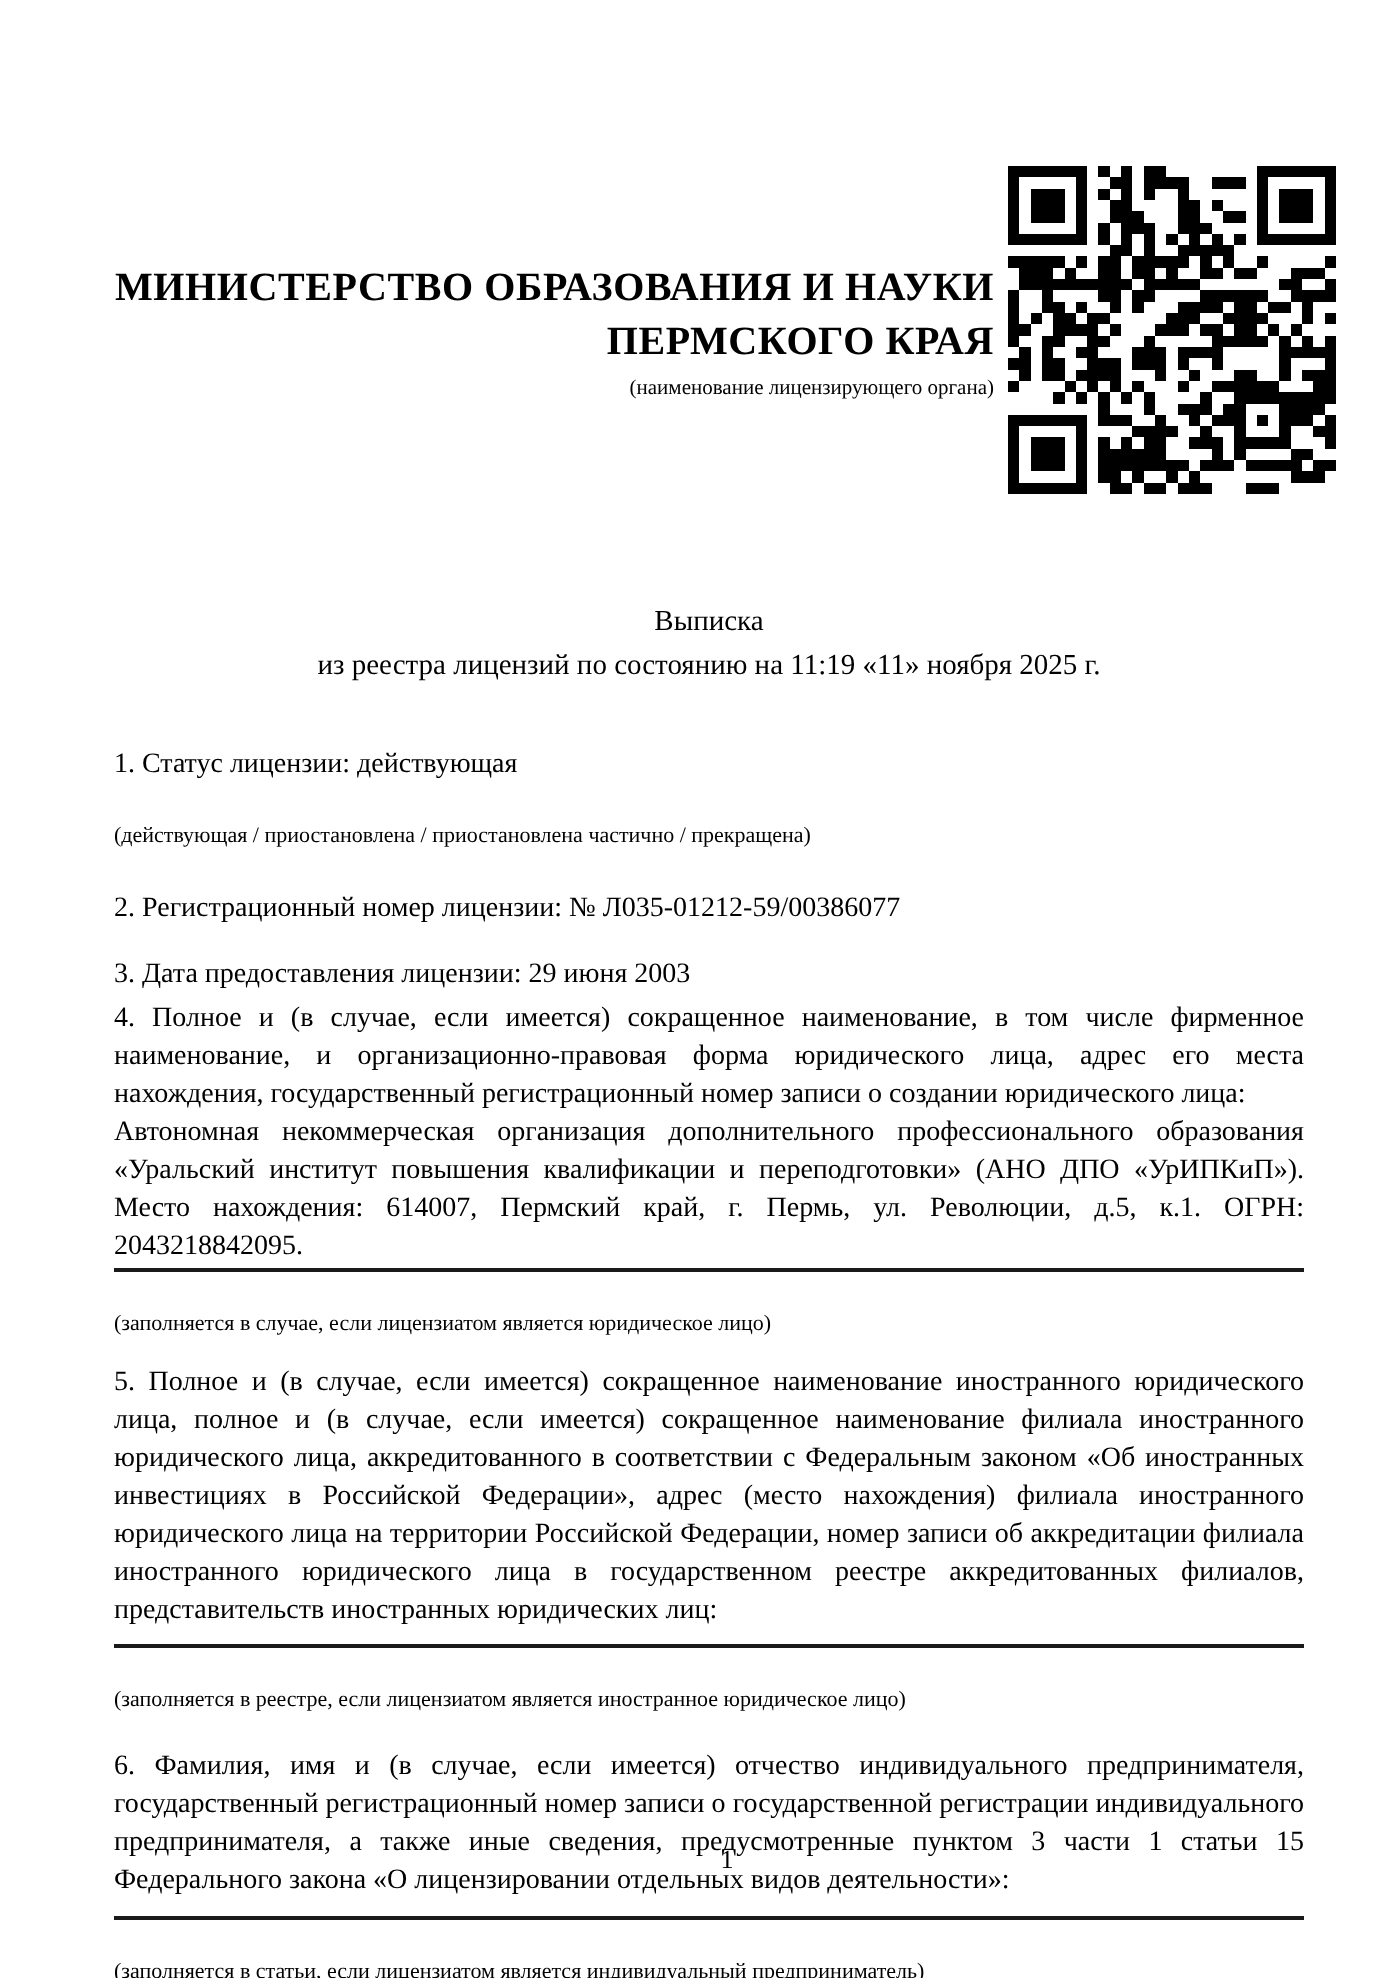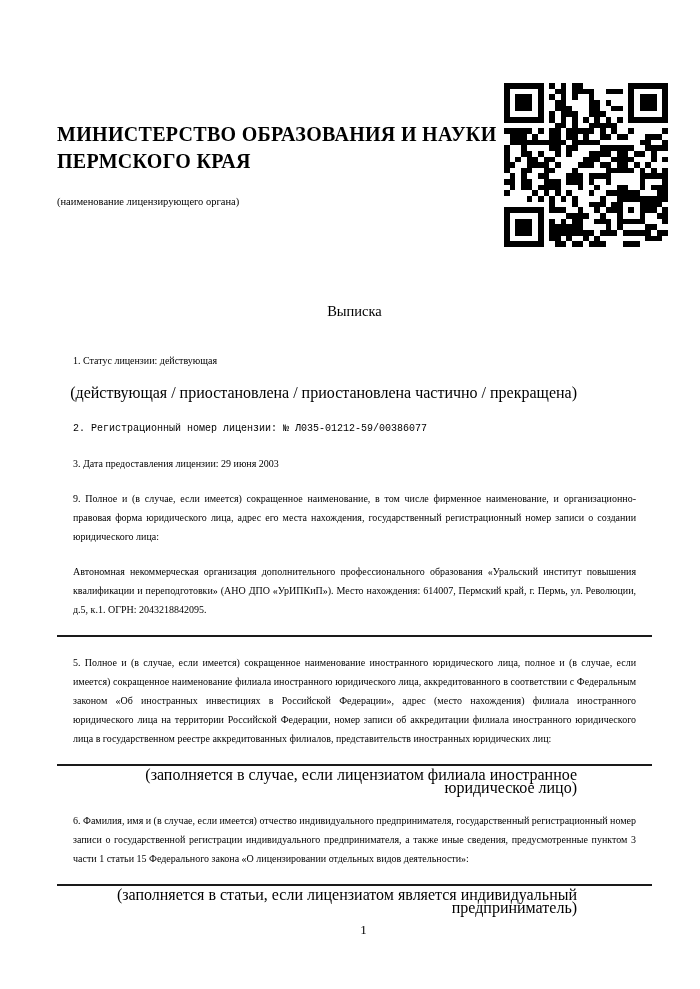--- a/index.html
+++ b/index.html
@@ -17,32 +17,32 @@
     overflow: hidden;
   }
   
   .header-area {
     position: relative;
     height: 300px;
   }
   .org-block {
     position: absolute;
     left: 57px;
-    top: 121px;
+    top: 131px;
     width: 440px;
-    text-align: left;
+    text-align: right;
   }
   .org-name {
     font-size: 20px;
     font-weight: bold;
     line-height: 27px;
     letter-spacing: 0.3px;
   }
   .org-caption {
-    margin-top: 20px;
+    margin-top: 3px;
     font-size: 10.5px;
     line-height: 13px;
     font-family: Liberation Serif, serif;
   }
   .qr-box {
     position: absolute;
     left: 504px;
     top: 83px;
     width: 164px;
     height: 164px;
@@ -51,37 +51,37 @@
   
   .content {
     padding: 0 48px 0 57px; 
   }
   .doc-title {
     text-align: center;
     font-size: 14.5px;
     line-height: 22px;
   }
   .body-text {
-    margin: 16px;
-    font-size: 10px;
+    margin: 0;
+    font-size: 14px;
     line-height: 19px;
     text-align: justify;
   }
   .sec-1 { margin-top: 29px; }
-  .sec-2 { margin-top: 20px; font-family: Liberation Mono, monospace; }
+  .sec-2 { margin-top: 20px; }
   .sec-3 { margin-top: 14px; }
   .sec-4 { margin-top: 3px;  }
   .sec-5 { margin-top: 13px; }
   .sec-6 { margin-top: 17px; }
   .sec-7 { margin-top: 21px; }
   .note {
-    margin-top: 2px;
+    margin-top: 20px;
     padding-right: 75px;
-    text-align: right;
-    font-size: 16px;
+    text-align: left;
+    font-size: 11px;
     line-height: 13px;
   }
   .rule {
     border: none;
     border-top: 2px solid #1a1a1a;
     margin: 0;
     height: 0;
   }
   .rule.attached { margin-top: 1px; }
   .rule.gap-5   { margin-top: 7px; }
@@ -109,45 +109,47 @@
       <svg id="qr-svg" viewBox="0 0 29 29" width="164" height="164" shape-rendering="crispEdges" aria-hidden="true">
           <path d="M0 0h1v1h-1zM1 0h1v1h-1zM2 0h1v1h-1zM3 0h1v1h-1zM4 0h1v1h-1zM5 0h1v1h-1zM6 0h1v1h-1zM8 0h1v1h-1zM10 0h1v1h-1zM12 0h1v1h-1zM13 0h1v1h-1zM22 0h1v1h-1zM23 0h1v1h-1zM24 0h1v1h-1zM25 0h1v1h-1zM26 0h1v1h-1zM27 0h1v1h-1zM28 0h1v1h-1zM0 1h1v1h-1zM6 1h1v1h-1zM9 1h1v1h-1zM10 1h1v1h-1zM12 1h1v1h-1zM13 1h1v1h-1zM14 1h1v1h-1zM15 1h1v1h-1zM18 1h1v1h-1zM19 1h1v1h-1zM20 1h1v1h-1zM22 1h1v1h-1zM28 1h1v1h-1zM0 2h1v1h-1zM2 2h1v1h-1zM3 2h1v1h-1zM4 2h1v1h-1zM6 2h1v1h-1zM8 2h1v1h-1zM10 2h1v1h-1zM12 2h1v1h-1zM15 2h1v1h-1zM22 2h1v1h-1zM24 2h1v1h-1zM25 2h1v1h-1zM26 2h1v1h-1zM28 2h1v1h-1zM0 3h1v1h-1zM2 3h1v1h-1zM3 3h1v1h-1zM4 3h1v1h-1zM6 3h1v1h-1zM9 3h1v1h-1zM10 3h1v1h-1zM15 3h1v1h-1zM16 3h1v1h-1zM18 3h1v1h-1zM22 3h1v1h-1zM24 3h1v1h-1zM25 3h1v1h-1zM26 3h1v1h-1zM28 3h1v1h-1zM0 4h1v1h-1zM2 4h1v1h-1zM3 4h1v1h-1zM4 4h1v1h-1zM6 4h1v1h-1zM9 4h1v1h-1zM10 4h1v1h-1zM11 4h1v1h-1zM15 4h1v1h-1zM16 4h1v1h-1zM19 4h1v1h-1zM20 4h1v1h-1zM22 4h1v1h-1zM24 4h1v1h-1zM25 4h1v1h-1zM26 4h1v1h-1zM28 4h1v1h-1zM0 5h1v1h-1zM6 5h1v1h-1zM8 5h1v1h-1zM10 5h1v1h-1zM11 5h1v1h-1zM12 5h1v1h-1zM15 5h1v1h-1zM16 5h1v1h-1zM17 5h1v1h-1zM22 5h1v1h-1zM28 5h1v1h-1zM0 6h1v1h-1zM1 6h1v1h-1zM2 6h1v1h-1zM3 6h1v1h-1zM4 6h1v1h-1zM5 6h1v1h-1zM6 6h1v1h-1zM8 6h1v1h-1zM10 6h1v1h-1zM12 6h1v1h-1zM14 6h1v1h-1zM16 6h1v1h-1zM18 6h1v1h-1zM20 6h1v1h-1zM22 6h1v1h-1zM23 6h1v1h-1zM24 6h1v1h-1zM25 6h1v1h-1zM26 6h1v1h-1zM27 6h1v1h-1zM28 6h1v1h-1zM9 7h1v1h-1zM10 7h1v1h-1zM12 7h1v1h-1zM15 7h1v1h-1zM16 7h1v1h-1zM17 7h1v1h-1zM18 7h1v1h-1zM19 7h1v1h-1zM0 8h1v1h-1zM1 8h1v1h-1zM2 8h1v1h-1zM3 8h1v1h-1zM4 8h1v1h-1zM6 8h1v1h-1zM8 8h1v1h-1zM9 8h1v1h-1zM11 8h1v1h-1zM12 8h1v1h-1zM13 8h1v1h-1zM14 8h1v1h-1zM15 8h1v1h-1zM17 8h1v1h-1zM19 8h1v1h-1zM22 8h1v1h-1zM28 8h1v1h-1zM1 9h1v1h-1zM2 9h1v1h-1zM3 9h1v1h-1zM5 9h1v1h-1zM8 9h1v1h-1zM9 9h1v1h-1zM11 9h1v1h-1zM12 9h1v1h-1zM14 9h1v1h-1zM17 9h1v1h-1zM18 9h1v1h-1zM20 9h1v1h-1zM21 9h1v1h-1zM25 9h1v1h-1zM26 9h1v1h-1zM27 9h1v1h-1zM1 10h1v1h-1zM2 10h1v1h-1zM3 10h1v1h-1zM4 10h1v1h-1zM5 10h1v1h-1zM6 10h1v1h-1zM7 10h1v1h-1zM8 10h1v1h-1zM9 10h1v1h-1zM10 10h1v1h-1zM12 10h1v1h-1zM13 10h1v1h-1zM14 10h1v1h-1zM15 10h1v1h-1zM16 10h1v1h-1zM24 10h1v1h-1zM25 10h1v1h-1zM28 10h1v1h-1zM0 11h1v1h-1zM3 11h1v1h-1zM8 11h1v1h-1zM9 11h1v1h-1zM11 11h1v1h-1zM12 11h1v1h-1zM17 11h1v1h-1zM18 11h1v1h-1zM19 11h1v1h-1zM20 11h1v1h-1zM21 11h1v1h-1zM22 11h1v1h-1zM25 11h1v1h-1zM26 11h1v1h-1zM27 11h1v1h-1zM28 11h1v1h-1zM0 12h1v1h-1zM3 12h1v1h-1zM4 12h1v1h-1zM6 12h1v1h-1zM9 12h1v1h-1zM11 12h1v1h-1zM15 12h1v1h-1zM16 12h1v1h-1zM17 12h1v1h-1zM18 12h1v1h-1zM20 12h1v1h-1zM21 12h1v1h-1zM23 12h1v1h-1zM24 12h1v1h-1zM26 12h1v1h-1zM0 13h1v1h-1zM2 13h1v1h-1zM4 13h1v1h-1zM5 13h1v1h-1zM7 13h1v1h-1zM8 13h1v1h-1zM14 13h1v1h-1zM15 13h1v1h-1zM16 13h1v1h-1zM19 13h1v1h-1zM20 13h1v1h-1zM21 13h1v1h-1zM22 13h1v1h-1zM26 13h1v1h-1zM28 13h1v1h-1zM0 14h1v1h-1zM1 14h1v1h-1zM4 14h1v1h-1zM5 14h1v1h-1zM6 14h1v1h-1zM7 14h1v1h-1zM9 14h1v1h-1zM13 14h1v1h-1zM14 14h1v1h-1zM15 14h1v1h-1zM17 14h1v1h-1zM18 14h1v1h-1zM20 14h1v1h-1zM21 14h1v1h-1zM23 14h1v1h-1zM25 14h1v1h-1zM0 15h1v1h-1zM3 15h1v1h-1zM4 15h1v1h-1zM7 15h1v1h-1zM8 15h1v1h-1zM12 15h1v1h-1zM18 15h1v1h-1zM19 15h1v1h-1zM20 15h1v1h-1zM21 15h1v1h-1zM22 15h1v1h-1zM24 15h1v1h-1zM26 15h1v1h-1zM28 15h1v1h-1zM1 16h1v1h-1zM3 16h1v1h-1zM6 16h1v1h-1zM7 16h1v1h-1zM11 16h1v1h-1zM12 16h1v1h-1zM13 16h1v1h-1zM15 16h1v1h-1zM16 16h1v1h-1zM17 16h1v1h-1zM18 16h1v1h-1zM24 16h1v1h-1zM25 16h1v1h-1zM26 16h1v1h-1zM27 16h1v1h-1zM28 16h1v1h-1zM0 17h1v1h-1zM1 17h1v1h-1zM3 17h1v1h-1zM4 17h1v1h-1zM7 17h1v1h-1zM8 17h1v1h-1zM9 17h1v1h-1zM11 17h1v1h-1zM12 17h1v1h-1zM13 17h1v1h-1zM15 17h1v1h-1zM18 17h1v1h-1zM24 17h1v1h-1zM28 17h1v1h-1zM1 18h1v1h-1zM3 18h1v1h-1zM4 18h1v1h-1zM6 18h1v1h-1zM7 18h1v1h-1zM8 18h1v1h-1zM9 18h1v1h-1zM13 18h1v1h-1zM16 18h1v1h-1zM20 18h1v1h-1zM21 18h1v1h-1zM24 18h1v1h-1zM26 18h1v1h-1zM27 18h1v1h-1zM28 18h1v1h-1zM0 19h1v1h-1zM5 19h1v1h-1zM7 19h1v1h-1zM9 19h1v1h-1zM11 19h1v1h-1zM15 19h1v1h-1zM18 19h1v1h-1zM19 19h1v1h-1zM20 19h1v1h-1zM21 19h1v1h-1zM22 19h1v1h-1zM23 19h1v1h-1zM27 19h1v1h-1zM28 19h1v1h-1zM4 20h1v1h-1zM6 20h1v1h-1zM8 20h1v1h-1zM10 20h1v1h-1zM12 20h1v1h-1zM17 20h1v1h-1zM20 20h1v1h-1zM21 20h1v1h-1zM22 20h1v1h-1zM23 20h1v1h-1zM24 20h1v1h-1zM25 20h1v1h-1zM26 20h1v1h-1zM27 20h1v1h-1zM28 20h1v1h-1zM8 21h1v1h-1zM12 21h1v1h-1zM15 21h1v1h-1zM16 21h1v1h-1zM17 21h1v1h-1zM19 21h1v1h-1zM20 21h1v1h-1zM24 21h1v1h-1zM25 21h1v1h-1zM26 21h1v1h-1zM27 21h1v1h-1zM0 22h1v1h-1zM1 22h1v1h-1zM2 22h1v1h-1zM3 22h1v1h-1zM4 22h1v1h-1zM5 22h1v1h-1zM6 22h1v1h-1zM8 22h1v1h-1zM9 22h1v1h-1zM10 22h1v1h-1zM13 22h1v1h-1zM16 22h1v1h-1zM18 22h1v1h-1zM19 22h1v1h-1zM20 22h1v1h-1zM22 22h1v1h-1zM24 22h1v1h-1zM25 22h1v1h-1zM26 22h1v1h-1zM28 22h1v1h-1zM0 23h1v1h-1zM6 23h1v1h-1zM11 23h1v1h-1zM12 23h1v1h-1zM13 23h1v1h-1zM14 23h1v1h-1zM17 23h1v1h-1zM20 23h1v1h-1zM24 23h1v1h-1zM27 23h1v1h-1zM28 23h1v1h-1zM0 24h1v1h-1zM2 24h1v1h-1zM3 24h1v1h-1zM4 24h1v1h-1zM6 24h1v1h-1zM8 24h1v1h-1zM10 24h1v1h-1zM12 24h1v1h-1zM13 24h1v1h-1zM16 24h1v1h-1zM17 24h1v1h-1zM18 24h1v1h-1zM20 24h1v1h-1zM21 24h1v1h-1zM22 24h1v1h-1zM23 24h1v1h-1zM24 24h1v1h-1zM28 24h1v1h-1zM0 25h1v1h-1zM2 25h1v1h-1zM3 25h1v1h-1zM4 25h1v1h-1zM6 25h1v1h-1zM8 25h1v1h-1zM9 25h1v1h-1zM10 25h1v1h-1zM11 25h1v1h-1zM12 25h1v1h-1zM13 25h1v1h-1zM18 25h1v1h-1zM20 25h1v1h-1zM25 25h1v1h-1zM26 25h1v1h-1zM0 26h1v1h-1zM2 26h1v1h-1zM3 26h1v1h-1zM4 26h1v1h-1zM6 26h1v1h-1zM8 26h1v1h-1zM9 26h1v1h-1zM10 26h1v1h-1zM11 26h1v1h-1zM12 26h1v1h-1zM13 26h1v1h-1zM14 26h1v1h-1zM15 26h1v1h-1zM17 26h1v1h-1zM18 26h1v1h-1zM19 26h1v1h-1zM21 26h1v1h-1zM22 26h1v1h-1zM23 26h1v1h-1zM24 26h1v1h-1zM25 26h1v1h-1zM27 26h1v1h-1zM28 26h1v1h-1zM0 27h1v1h-1zM6 27h1v1h-1zM8 27h1v1h-1zM9 27h1v1h-1zM11 27h1v1h-1zM14 27h1v1h-1zM16 27h1v1h-1zM25 27h1v1h-1zM26 27h1v1h-1zM27 27h1v1h-1zM0 28h1v1h-1zM1 28h1v1h-1zM2 28h1v1h-1zM3 28h1v1h-1zM4 28h1v1h-1zM5 28h1v1h-1zM6 28h1v1h-1zM9 28h1v1h-1zM10 28h1v1h-1zM12 28h1v1h-1zM13 28h1v1h-1zM15 28h1v1h-1zM16 28h1v1h-1zM17 28h1v1h-1zM21 28h1v1h-1zM22 28h1v1h-1zM23 28h1v1h-1z" fill="#000"></path>
         </svg>
     </div>
   </div>
 
   <div class="content">
 
     <div class="doc-title">
       <div>Выписка</div>
+      <div>из реестра лицензий по состоянию на 11:19 «11» ноября 2025 г.</div>
     </div>
 
     <section class="sec-1">
       <p class="body-text">1. Статус лицензии: действующая</p>
       <div class="note">(действующая / приостановлена / приостановлена частично / прекращена)</div>
     </section>
 
     <section class="sec-2">
       <p class="body-text">2. Регистрационный номер лицензии: № Л035-01212-59/00386077</p>
     </section>
 
     <section class="sec-3">
       <p class="body-text">3. Дата предоставления лицензии: 29 июня 2003</p>
     </section>
 
     <section class="sec-4">
-      <p class="body-text">9. Полное и (в случае, если имеется) сокращенное наименование, в том числе фирменное наименование, и организационно-правовая форма юридического лица, адрес его места нахождения, государственный регистрационный номер записи о создании юридического лица:</p>
+      <p class="body-text">4. Полное и (в случае, если имеется) сокращенное наименование, в том числе фирменное наименование, и организационно-правовая форма юридического лица, адрес его места нахождения, государственный регистрационный номер записи о создании юридического лица:</p>
       <p class="body-text">Автономная некоммерческая организация дополнительного профессионального образования «Уральский институт повышения квалификации и переподготовки» (АНО ДПО «УрИПКиП»). Место нахождения: 614007, Пермский край, г. Пермь, ул. Революции, д.5, к.1. ОГРН: 2043218842095.</p>
       <hr class="rule attached">
+      <div class="note">(заполняется в случае, если лицензиатом является юридическое лицо)</div>
     </section>
 
     <section class="sec-5">
       <p class="body-text">5. Полное и (в случае, если имеется) сокращенное наименование иностранного юридического лица, полное и (в случае, если имеется) сокращенное наименование филиала иностранного юридического лица, аккредитованного в соответствии с Федеральным законом «Об иностранных инвестициях в Российской Федерации», адрес (место нахождения) филиала иностранного юридического лица на территории Российской Федерации, номер записи об аккредитации филиала иностранного юридического лица в государственном реестре аккредитованных филиалов, представительств иностранных юридических лиц:</p>
       <hr class="rule gap-5">
-      <div class="note">(заполняется в случае, если лицензиатом филиала иностранное юридическое лицо)</div>
+      <div class="note">(заполняется в реестре, если лицензиатом является иностранное юридическое лицо)</div>
     </section>
 
     <section class="sec-6">
       <p class="body-text">6. Фамилия, имя и (в случае, если имеется) отчество индивидуального предпринимателя, государственный регистрационный номер записи о государственной регистрации индивидуального предпринимателя, а также иные сведения, предусмотренные пунктом 3 части 1 статьи 15 Федерального закона «О лицензировании отдельных видов деятельности»:</p>
       <hr class="rule gap-6">
       <div class="note">(заполняется в статьи, если лицензиатом является индивидуальный предприниматель)</div>
     </section>
 
 
   </div>

